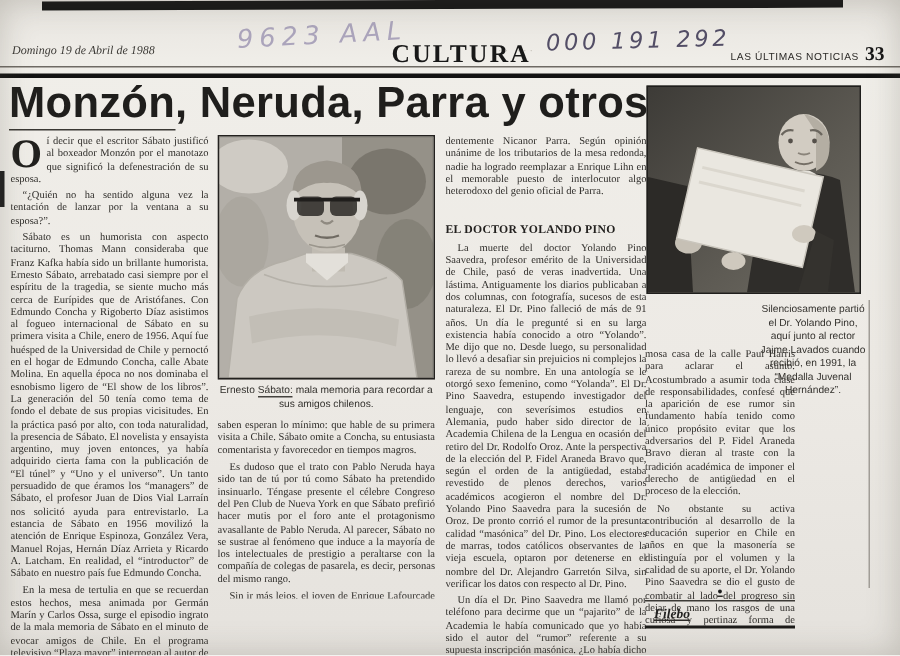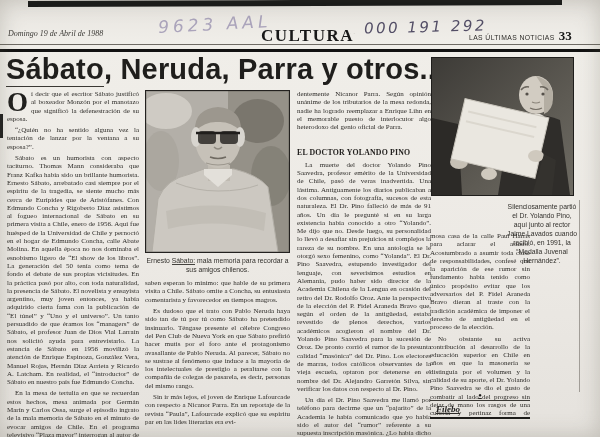--- a/index.html
+++ b/index.html
@@ -11,37 +11,37 @@
   .scanbar{position:absolute;left:28px;top:0;width:534px;height:6px;background:#151515;transform:rotate(-.2deg);}
   .inktick{position:absolute;left:0;top:114px;width:3px;height:24px;background:#1d1d1d;}
   
   .date{position:absolute;left:8px;top:29px;font-style:italic;font-size:8px;color:#3c3a36;}
   .hw1{position:absolute;left:158px;top:14px;font-family:"DejaVu Sans",sans-serif;font-size:17px;
     color:#aba4bb;letter-spacing:4px;transform:rotate(-3deg);font-style:italic;}
   .section{position:absolute;left:261px;top:26px;font-weight:bold;font-size:17px;letter-spacing:1.5px;color:#181818;}
   .stampdots{position:absolute;left:332px;top:30px;font-size:7px;color:#c9c5bd;letter-spacing:2px;}
   .hw2{position:absolute;left:364px;top:18px;font-family:"DejaVu Sans",sans-serif;font-size:15px;
     color:#534e66;letter-spacing:2.5px;transform:rotate(-1.5deg);font-style:italic;}
-  .paper{position:absolute;left:469px;top:28px;display:flex;align-items:baseline;gap:4px;}
+  .paper{position:absolute;left:487px;top:28px;display:flex;align-items:baseline;gap:4px;}
   .paper .pname{font-family:"Liberation Sans",sans-serif;font-size:6.8px;letter-spacing:.4px;color:#2d2b28;}
   .paper .pnum{font-size:13px;font-weight:bold;color:#161616;}
   .thinrule{position:absolute;left:0;top:44px;width:600px;height:1px;background:#6e6a64;}
   .thickrule{position:absolute;left:0;top:49px;width:600px;height:3px;background:#121212;}
   
   .headline{position:absolute;left:6px;top:53px;width:428px;font-family:"Liberation Sans",sans-serif;
     font-weight:800;font-size:29px;letter-spacing:.2px;color:#1f1e1c;white-space:nowrap;}
   .headline .uname{border-bottom:1.5px solid #3a3834;padding-bottom:1px;}
   
   .body{position:absolute;left:0;top:90px;width:600px;height:347px;}
   .coltext{font-size:7px;line-height:8.3px;text-align:justify;color:#2d2b28;}
   .coltext p{margin:0 0 3px 0;text-indent:8px;}
   .coltext p.noind{text-indent:0;}
   .col1{position:absolute;left:7px;top:0;width:132px;height:347px;overflow:hidden;}
   .dropcap{float:left;font-size:27px;line-height:22px;font-weight:bold;padding:1px 3px 0 0;color:#21201e;}
-  .col2{position:absolute;left:145px;top:0;width:145px;height:347px;overflow:hidden;}
+  .col2{position:absolute;left:145px;top:0;width:145px;height:309px;overflow:hidden;}
   .photo1{width:143px;height:161px;border:1px solid #23211f;background:#b8b4ad;}
   .cap1{margin-top:4px;font-family:"Liberation Sans",sans-serif;font-size:6.8px;line-height:8.6px;
     text-align:center;color:#33312d;}
   .cap1 .uname{border-bottom:1px solid #44423e;}
   .col2text{margin-top:5px;height:160px;overflow:hidden;}
   .col3{position:absolute;left:297px;top:0;width:134px;height:347px;overflow:hidden;}
   .subhead{font-weight:bold;font-size:7.8px;letter-spacing:.2px;margin:18px 0 3px 0;color:#23211f;}
   .col4{position:absolute;left:434px;top:0;width:148px;height:347px;}
   .photo2{position:absolute;left:-3px;top:-33px;width:141px;height:137px;border:1px solid #1f1e1c;
     background:#56534d;padding:0;}
@@ -68,21 +68,21 @@
   <div class="section">CULTURA</div>
   <div class="stampdots">·· ···</div>
   <div class="hw2">000 191 292</div>
   <div class="paper">
     <span class="pname">LAS ÚLTIMAS NOTICIAS</span>
     <span class="pnum">33</span>
   </div>
   <div class="thinrule"></div>
   <div class="thickrule"></div>
 
-  <div class="headline"><span class="uname">Sábato</span><span>, Neruda, Parra y otros...</span></div>
+  <div class="headline"><span class="uname">Monzón</span><span>, Neruda, Parra y otros...</span></div>
 
   <div class="body">
 
     <div class="col1 coltext">
       <p class="noind"><span class="dropcap">O</span><span>í decir que el escritor Sábato justificó al boxeador Monzón por el manotazo que significó la defenestración de su esposa.</span></p>
       <p>“¿Quién no ha sentido alguna vez la tentación de lanzar por la ventana a su esposa?”.</p>
       <p>Sábato es un humorista con aspecto taciturno. Thomas Mann consideraba que Franz Kafka había sido un brillante humorista. Ernesto Sábato, arrebatado casi siempre por el espíritu de la tragedia, se siente mucho más cerca de Eurípides que de Aristófanes. Con Edmundo Concha y Rigoberto Díaz asistimos al fogueo internacional de Sábato en su primera visita a Chile, enero de 1956. Aquí fue huésped de la Universidad de Chile y pernoctó en el hogar de Edmundo Concha, calle Abate Molina. En aquella época no nos dominaba el esnobismo ligero de “El show de los libros”. La generación del 50 tenía como tema de fondo el debate de sus propias vicisitudes. En la práctica pasó por alto, con toda naturalidad, la presencia de Sábato. El novelista y ensayista argentino, muy joven entonces, ya había adquirido cierta fama con la publicación de “El túnel” y “Uno y el universo”. Un tanto persuadido de que éramos los “managers” de Sábato, el profesor Juan de Dios Vial Larraín nos solicitó ayuda para entrevistarlo. La estancia de Sábato en 1956 movilizó la atención de Enrique Espinoza, González Vera, Manuel Rojas, Hernán Díaz Arrieta y Ricardo A. Latcham. En realidad, el “introductor” de Sábato en nuestro país fue Edmundo Concha.</p>
       <p>En la mesa de tertulia en que se recuerdan estos hechos, mesa animada por Germán Marín y Carlos Ossa, surge el episodio ingrato de la mala memoria de Sábato en el minuto de evocar amigos de Chile. En el programa televisivo “Plaza mayor” interrogan al autor de “Sobre héroes y tumbas” acerca de sus amistades chilenas. Cita nombres como el de Neruda. Los que</p>
     </div>
 

